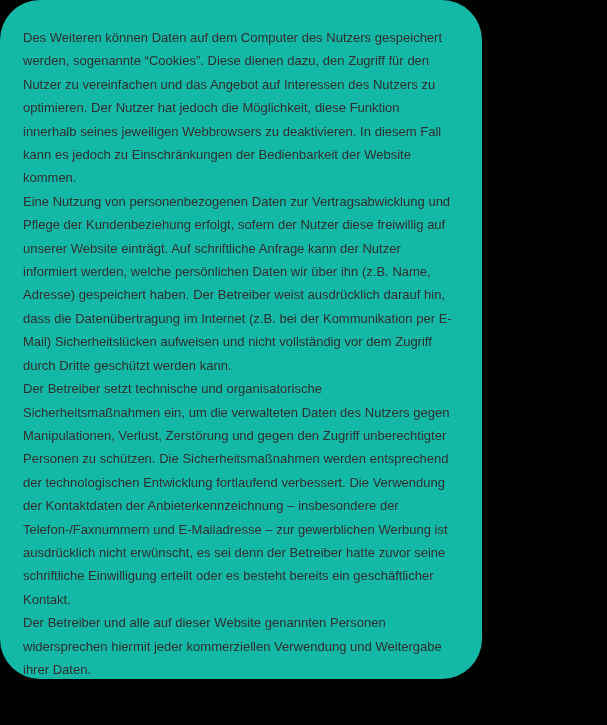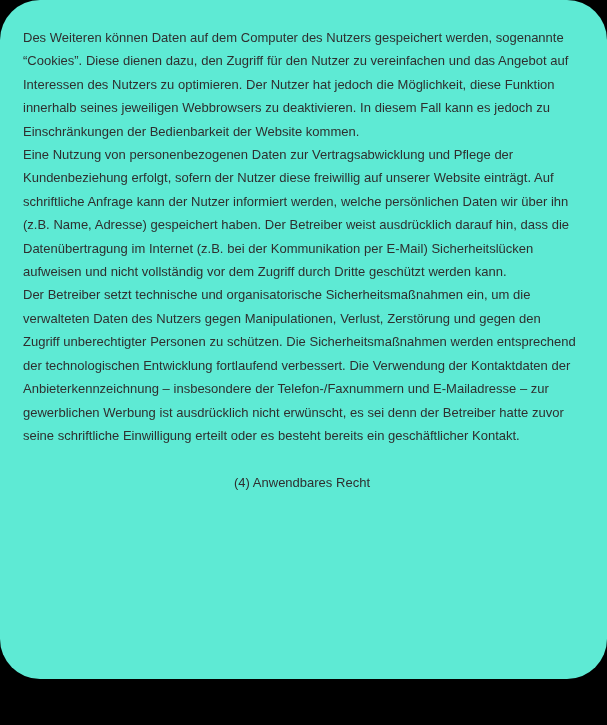--- a/index.html
+++ b/index.html
@@ -12,24 +12,24 @@
     height: 725px;
     background: #000000;
     font-family: "Liberation Sans", "DejaVu Sans", sans-serif;
     overflow: hidden;
   }
 
   #privacy-card {
     position: absolute;
     left: 0;
     top: 0;
-    width: 607px;
+    width: 482px;
     height: 679px;
     box-sizing: border-box;
-    background: #5eead4;
+    background: #14b8a6;
     border-radius: 40px;
     padding: 26px 26px 0 23px;
     overflow: hidden;
   }
 
   .doc-body {
     font-size: 13.0px;
     line-height: 23.4px;
     color: #2f2f2f;
     text-align: left;
@@ -61,20 +61,21 @@
 
 <div id="privacy-card">
   <div class="doc-body">
 
     <p class="para">Des Weiteren können Daten auf dem Computer des Nutzers gespeichert werden, sogenannte “Cookies”. Diese dienen dazu, den Zugriff für den Nutzer zu vereinfachen und das Angebot auf Interessen des Nutzers zu optimieren. Der Nutzer hat jedoch die Möglichkeit, diese Funktion innerhalb seines jeweiligen Webbrowsers zu deaktivieren. In diesem Fall kann es jedoch zu Einschränkungen der Bedienbarkeit der Website kommen.</p>
 
     <p class="para">Eine Nutzung von personenbezogenen Daten zur Vertragsabwicklung und Pflege der Kundenbeziehung erfolgt, sofern der Nutzer diese freiwillig auf unserer Website einträgt. Auf schriftliche Anfrage kann der Nutzer informiert werden, welche persönlichen Daten wir über ihn (z.B. Name, Adresse) gespeichert haben. Der Betreiber weist ausdrücklich darauf hin, dass die Datenübertragung im Internet (z.B. bei der Kommunikation per E-Mail) Sicherheitslücken aufweisen und nicht vollständig vor dem Zugriff durch Dritte geschützt werden kann.</p>
 
     <p class="para">Der Betreiber setzt technische und organisatorische Sicherheitsmaßnahmen ein, um die verwalteten Daten des Nutzers gegen Manipulationen, Verlust, Zerstörung und gegen den Zugriff unberechtigter Personen zu schützen. Die Sicherheitsmaßnahmen werden entsprechend der technologischen Entwicklung fortlaufend verbessert. Die Verwendung der Kontaktdaten der Anbieterkennzeichnung – insbesondere der Telefon-/Faxnummern und E-Mailadresse – zur gewerblichen Werbung ist ausdrücklich nicht erwünscht, es sei denn der Betreiber hatte zuvor seine schriftliche Einwilligung erteilt oder es besteht bereits ein geschäftlicher Kontakt.</p>
 
+    <p class="para">Der Betreiber und alle auf dieser Website genannten Personen widersprechen hiermit jeder kommerziellen Verwendung und Weitergabe ihrer Daten.</p>
 
     <div class="spacer-line"></div>
 
     <p class="section-heading">(4) Anwendbares Recht</p>
 
 
   </div>
 </div>
 
 </body></html>

